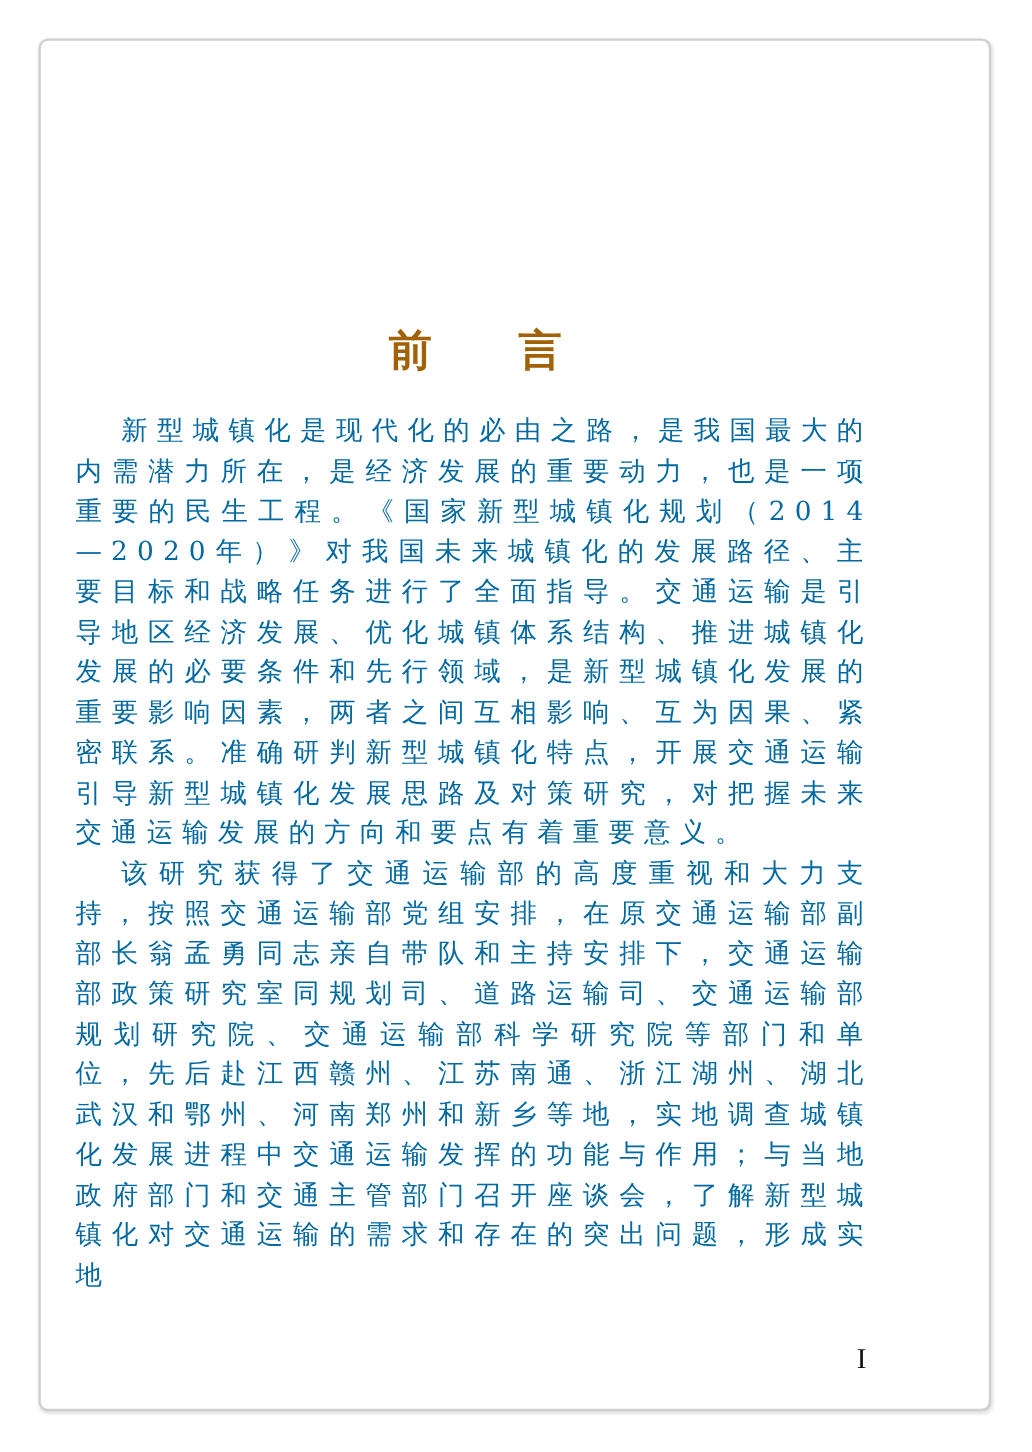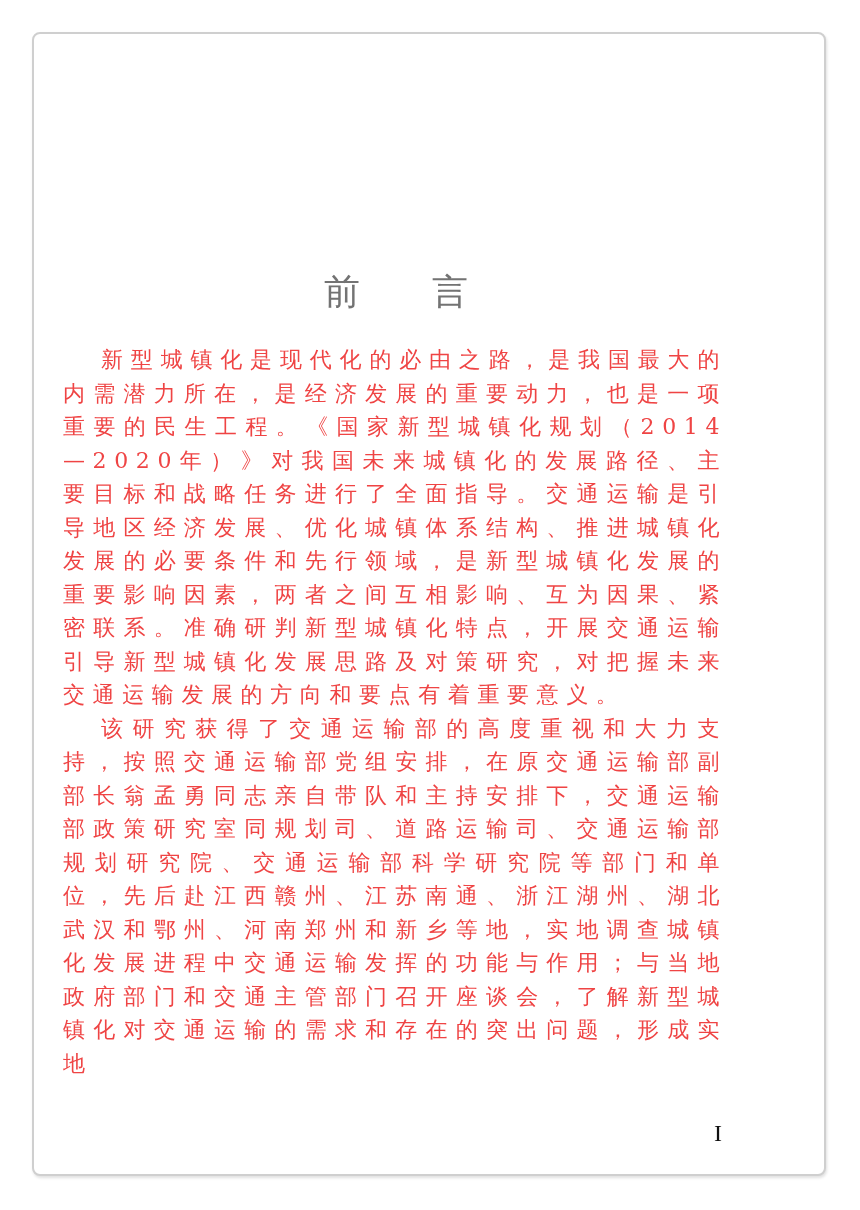--- a/index.html
+++ b/index.html
@@ -27,45 +27,45 @@
       background: #ffffff;
       box-sizing: border-box;
     }
     .title {
       position: absolute;
       left: 0;
       top: 270px;
       width: 792px;
       text-align: center;
       font-size: 36px;
-      font-weight: normal;
+      font-weight: bold;
       letter-spacing: 0;
       line-height: 44px;
-      color: #737373;
+      color: #a16207;
     }
     .title span {
       display: inline-block;
     }
     .title .gap {
       width: 72px;
     }
     .body-text {
       position: absolute;
       left: 63px;
       top: 343px;
       width: 664px;
     }
     .para {
       margin: 0;
       font-size: 22px;
       line-height: 33.5px;
       letter-spacing: 7.6px;
       text-align: justify;
       text-indent: 38px;
-      color: #ef4444;
+      color: #0369a1;
       word-break: break-all;
     }
     .page-number {
       position: absolute;
       left: 714px;
       top: 1118px;
       font-size: 24px;
       line-height: 30px;
       font-family: "Liberation Serif", "DejaVu Serif", serif;
       color: #111;

